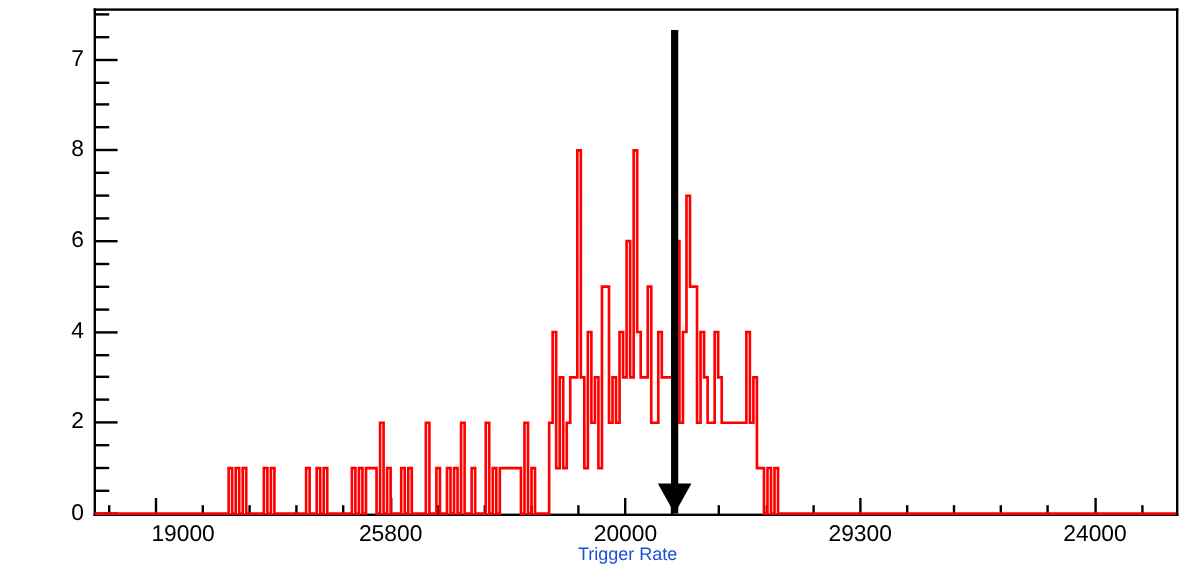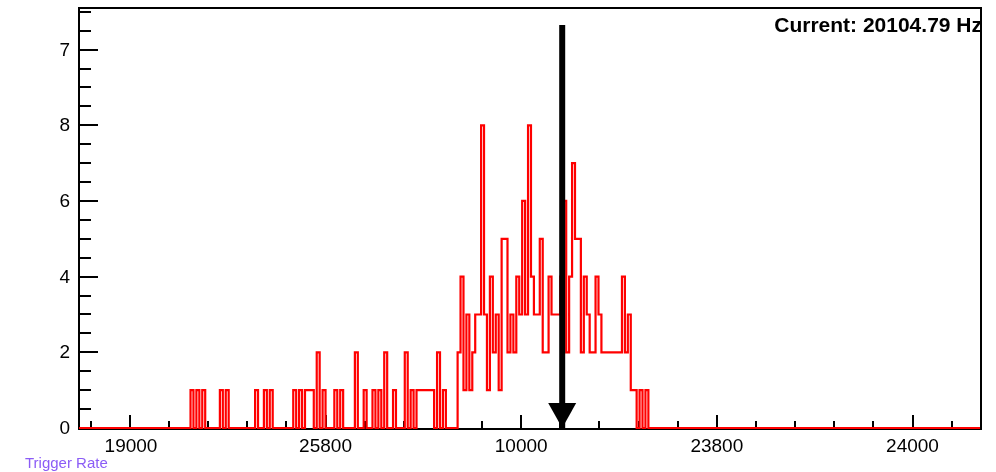--- a/index.html
+++ b/index.html
@@ -22,21 +22,21 @@
   .xtick-minor{top:421px;width:2px;height:9px;}
 
   
   .ylabel{position:absolute;right:0;width:30px;text-align:right;
           font-size:19px;line-height:19px;color:#000;}
   .xlabel{position:absolute;top:436px;width:120px;margin-left:-60px;
           text-align:center;font-size:19px;line-height:19px;color:#000;}
 
   
   #axis-title{position:absolute;top:455px;left:0;width:996px;
-              font-size:15px;line-height:15px;color:#8b5cf6;}
+              text-align:center;font-size:15px;line-height:15px;color:#1d4ed8;}
   #axis-title span{position:relative;left:25px;}
 
   
   #hist-svg{position:absolute;left:0;top:0;width:996px;height:472px;}
 
   
   #marker-arrow{position:absolute;left:0;top:0;width:996px;height:472px;
                 pointer-events:none;}
 
   
@@ -80,27 +80,27 @@
       <div class="tick ytick-minor" style="top: 162.135px;"></div>
       <div class="tick ytick-minor" style="top: 143.216px;"></div>
       <div class="tick ytick-minor" style="top: 105.378px;"></div>
       <div class="tick ytick-minor" style="top: 86.4595px;"></div>
       <div class="tick ytick-minor" style="top: 67.5405px;"></div>
       <div class="tick ytick-minor" style="top: 29.7027px;"></div>
       <div class="tick ytick-minor" style="top: 10.7838px;"></div>
     </div>
   <div id="x-axis-group">
       <div class="tick xtick-major" style="left: 128.872px;"></div>
-      <div class="xlabel" style="left: 131px;">19000</div>
+      <div class="xlabel" style="left: 119px; text-align: right;">19000</div>
       <div class="tick xtick-major" style="left: 324.534px;"></div>
       <div class="xlabel" style="left: 325.534px;">25800</div>
       <div class="tick xtick-major" style="left: 520.195px;"></div>
-      <div class="xlabel" style="left: 521.195px;">10000</div>
+      <div class="xlabel" style="left: 521.195px;">20000</div>
       <div class="tick xtick-major" style="left: 715.857px;"></div>
-      <div class="xlabel" style="left: 716.857px;">23800</div>
+      <div class="xlabel" style="left: 716.857px;">29300</div>
       <div class="tick xtick-major" style="left: 911.518px;"></div>
       <div class="xlabel" style="left: 912.518px;">24000</div>
       <div class="tick xtick-minor" style="left: 89.7397px;"></div>
       <div class="tick xtick-minor" style="left: 168.004px;"></div>
       <div class="tick xtick-minor" style="left: 207.137px;"></div>
       <div class="tick xtick-minor" style="left: 246.269px;"></div>
       <div class="tick xtick-minor" style="left: 285.401px;"></div>
       <div class="tick xtick-minor" style="left: 363.666px;"></div>
       <div class="tick xtick-minor" style="left: 402.798px;"></div>
       <div class="tick xtick-minor" style="left: 441.931px;"></div>
@@ -118,19 +118,18 @@
 
   <svg id="hist-svg" viewBox="0 0 996 472" preserveAspectRatio="none">
     <path id="hist-path" fill="none" stroke="#ff0000" stroke-width="2.2" stroke-linejoin="miter" stroke-linecap="butt" d="M 79.00 428.00 L 81.93 428.00 L 84.87 428.00 L 87.80 428.00 L 90.74 428.00 L 93.67 428.00 L 96.61 428.00 L 99.54 428.00 L 102.48 428.00 L 105.41 428.00 L 108.35 428.00 L 111.28 428.00 L 114.22 428.00 L 117.15 428.00 L 120.09 428.00 L 123.02 428.00 L 125.96 428.00 L 128.89 428.00 L 131.83 428.00 L 134.76 428.00 L 137.70 428.00 L 140.63 428.00 L 143.57 428.00 L 146.50 428.00 L 149.44 428.00 L 152.37 428.00 L 155.31 428.00 L 158.24 428.00 L 161.18 428.00 L 164.11 428.00 L 167.05 428.00 L 169.98 428.00 L 172.92 428.00 L 175.85 428.00 L 178.79 428.00 L 181.72 428.00 L 184.66 428.00 L 187.59 428.00 L 190.53 428.00 L 190.53 390.16 L 193.46 390.16 L 193.46 428.00 L 196.40 428.00 L 196.40 390.16 L 199.33 390.16 L 199.33 428.00 L 202.27 428.00 L 202.27 390.16 L 205.20 390.16 L 205.20 428.00 L 208.14 428.00 L 211.07 428.00 L 214.01 428.00 L 216.94 428.00 L 219.88 428.00 L 219.88 390.16 L 222.81 390.16 L 222.81 428.00 L 225.75 428.00 L 225.75 390.16 L 228.68 390.16 L 228.68 428.00 L 231.62 428.00 L 234.55 428.00 L 237.49 428.00 L 240.42 428.00 L 243.36 428.00 L 246.29 428.00 L 249.23 428.00 L 252.16 428.00 L 255.10 428.00 L 255.10 390.16 L 258.03 390.16 L 258.03 428.00 L 260.97 428.00 L 263.90 428.00 L 263.90 390.16 L 266.84 390.16 L 266.84 428.00 L 269.77 428.00 L 269.77 390.16 L 272.70 390.16 L 272.70 428.00 L 275.64 428.00 L 278.57 428.00 L 281.51 428.00 L 284.44 428.00 L 287.38 428.00 L 290.31 428.00 L 293.25 428.00 L 293.25 390.16 L 296.18 390.16 L 296.18 428.00 L 299.12 428.00 L 299.12 390.16 L 302.05 390.16 L 302.05 428.00 L 304.99 428.00 L 304.99 390.16 L 307.92 390.16 L 310.86 390.16 L 313.79 390.16 L 313.79 428.00 L 316.73 428.00 L 316.73 352.32 L 319.66 352.32 L 319.66 428.00 L 322.60 428.00 L 322.60 390.16 L 325.53 390.16 L 325.53 428.00 L 328.47 428.00 L 331.40 428.00 L 334.34 428.00 L 334.34 390.16 L 337.27 390.16 L 337.27 428.00 L 340.21 428.00 L 340.21 390.16 L 343.14 390.16 L 343.14 428.00 L 346.08 428.00 L 349.01 428.00 L 351.95 428.00 L 354.88 428.00 L 354.88 352.32 L 357.82 352.32 L 357.82 428.00 L 360.75 428.00 L 363.69 428.00 L 363.69 390.16 L 366.62 390.16 L 366.62 428.00 L 369.56 428.00 L 372.49 428.00 L 372.49 390.16 L 375.43 390.16 L 375.43 428.00 L 378.36 428.00 L 378.36 390.16 L 381.30 390.16 L 381.30 428.00 L 384.23 428.00 L 384.23 352.32 L 387.17 352.32 L 387.17 428.00 L 390.10 428.00 L 393.04 428.00 L 393.04 390.16 L 395.97 390.16 L 395.97 428.00 L 398.91 428.00 L 401.84 428.00 L 404.78 428.00 L 404.78 352.32 L 407.71 352.32 L 407.71 428.00 L 410.65 428.00 L 410.65 390.16 L 413.58 390.16 L 413.58 428.00 L 416.52 428.00 L 416.52 390.16 L 419.45 390.16 L 422.39 390.16 L 425.32 390.16 L 428.26 390.16 L 431.19 390.16 L 434.13 390.16 L 434.13 428.00 L 437.06 428.00 L 437.06 352.32 L 440.00 352.32 L 440.00 428.00 L 442.93 428.00 L 442.93 390.16 L 445.87 390.16 L 445.87 428.00 L 448.80 428.00 L 451.74 428.00 L 454.67 428.00 L 457.61 428.00 L 457.61 352.32 L 460.54 352.32 L 460.54 276.65 L 463.48 276.65 L 463.48 390.16 L 466.41 390.16 L 466.41 314.49 L 469.34 314.49 L 469.34 390.16 L 472.28 390.16 L 472.28 352.32 L 475.21 352.32 L 475.21 314.49 L 478.15 314.49 L 481.08 314.49 L 481.08 125.30 L 484.02 125.30 L 484.02 314.49 L 486.95 314.49 L 486.95 390.16 L 489.89 390.16 L 489.89 276.65 L 492.82 276.65 L 492.82 352.32 L 495.76 352.32 L 495.76 314.49 L 498.69 314.49 L 498.69 390.16 L 501.63 390.16 L 501.63 238.81 L 504.56 238.81 L 507.50 238.81 L 507.50 352.32 L 510.43 352.32 L 510.43 314.49 L 513.37 314.49 L 513.37 352.32 L 516.30 352.32 L 516.30 276.65 L 519.24 276.65 L 519.24 314.49 L 522.17 314.49 L 522.17 200.97 L 525.11 200.97 L 525.11 314.49 L 528.04 314.49 L 528.04 125.30 L 530.98 125.30 L 530.98 276.65 L 533.91 276.65 L 533.91 314.49 L 536.85 314.49 L 539.78 314.49 L 539.78 238.81 L 542.72 238.81 L 542.72 352.32 L 545.65 352.32 L 548.59 352.32 L 548.59 276.65 L 551.52 276.65 L 551.52 314.49 L 554.46 314.49 L 557.39 314.49 L 560.33 314.49 L 560.33 276.65 L 563.26 276.65 L 563.26 200.97 L 566.20 200.97 L 566.20 352.32 L 569.13 352.32 L 569.13 276.65 L 572.07 276.65 L 572.07 163.14 L 575.00 163.14 L 575.00 238.81 L 577.94 238.81 L 580.87 238.81 L 580.87 352.32 L 583.81 352.32 L 583.81 276.65 L 586.74 276.65 L 586.74 314.49 L 589.68 314.49 L 589.68 352.32 L 592.61 352.32 L 595.55 352.32 L 595.55 276.65 L 598.48 276.65 L 598.48 314.49 L 601.42 314.49 L 601.42 352.32 L 604.35 352.32 L 607.29 352.32 L 610.22 352.32 L 613.16 352.32 L 616.09 352.32 L 619.03 352.32 L 621.96 352.32 L 621.96 276.65 L 624.90 276.65 L 624.90 352.32 L 627.83 352.32 L 627.83 314.49 L 630.77 314.49 L 630.77 390.16 L 633.70 390.16 L 636.64 390.16 L 636.64 428.00 L 639.57 428.00 L 639.57 390.16 L 642.51 390.16 L 642.51 428.00 L 645.44 428.00 L 645.44 390.16 L 648.38 390.16 L 648.38 428.00 L 651.31 428.00 L 654.25 428.00 L 657.18 428.00 L 660.11 428.00 L 663.05 428.00 L 665.98 428.00 L 668.92 428.00 L 671.85 428.00 L 674.79 428.00 L 677.72 428.00 L 680.66 428.00 L 683.59 428.00 L 686.53 428.00 L 689.46 428.00 L 692.40 428.00 L 695.33 428.00 L 698.27 428.00 L 701.20 428.00 L 704.14 428.00 L 707.07 428.00 L 710.01 428.00 L 712.94 428.00 L 715.88 428.00 L 718.81 428.00 L 721.75 428.00 L 724.68 428.00 L 727.62 428.00 L 730.55 428.00 L 733.49 428.00 L 736.42 428.00 L 739.36 428.00 L 742.29 428.00 L 745.23 428.00 L 748.16 428.00 L 751.10 428.00 L 754.03 428.00 L 756.97 428.00 L 759.90 428.00 L 762.84 428.00 L 765.77 428.00 L 768.71 428.00 L 771.64 428.00 L 774.58 428.00 L 777.51 428.00 L 780.45 428.00 L 783.38 428.00 L 786.32 428.00 L 789.25 428.00 L 792.19 428.00 L 795.12 428.00 L 798.06 428.00 L 800.99 428.00 L 803.93 428.00 L 806.86 428.00 L 809.80 428.00 L 812.73 428.00 L 815.67 428.00 L 818.60 428.00 L 821.54 428.00 L 824.47 428.00 L 827.41 428.00 L 830.34 428.00 L 833.28 428.00 L 836.21 428.00 L 839.15 428.00 L 842.08 428.00 L 845.02 428.00 L 847.95 428.00 L 850.89 428.00 L 853.82 428.00 L 856.75 428.00 L 859.69 428.00 L 862.62 428.00 L 865.56 428.00 L 868.49 428.00 L 871.43 428.00 L 874.36 428.00 L 877.30 428.00 L 880.23 428.00 L 883.17 428.00 L 886.10 428.00 L 889.04 428.00 L 891.97 428.00 L 894.91 428.00 L 897.84 428.00 L 900.78 428.00 L 903.71 428.00 L 906.65 428.00 L 909.58 428.00 L 912.52 428.00 L 915.45 428.00 L 918.39 428.00 L 921.32 428.00 L 924.26 428.00 L 927.19 428.00 L 930.13 428.00 L 933.06 428.00 L 936.00 428.00 L 938.93 428.00 L 941.87 428.00 L 944.80 428.00 L 947.74 428.00 L 950.67 428.00 L 953.61 428.00 L 956.54 428.00 L 959.48 428.00 L 962.41 428.00 L 965.35 428.00 L 968.28 428.00 L 971.22 428.00 L 974.15 428.00 L 977.09 428.00 L 980.02 428.00"></path>
   </svg>
 
   <svg id="marker-arrow" viewBox="0 0 996 472" preserveAspectRatio="none">
     <line id="marker-line" stroke="#000000" stroke-width="6" x1="562.2019869848159" y1="25" x2="562.2019869848159" y2="428"></line>
     <polygon id="marker-head" fill="#000000" points="548.2019869848159,403 576.2019869848159,403 562.2019869848159,428"></polygon>
   </svg>
 
-  <div id="current-value">Current: 20104.79 Hz</div>
 
   <div id="axis-title">
     <span>Trigger Rate</span>
   </div>
 
 </div>
 
 </body></html>

